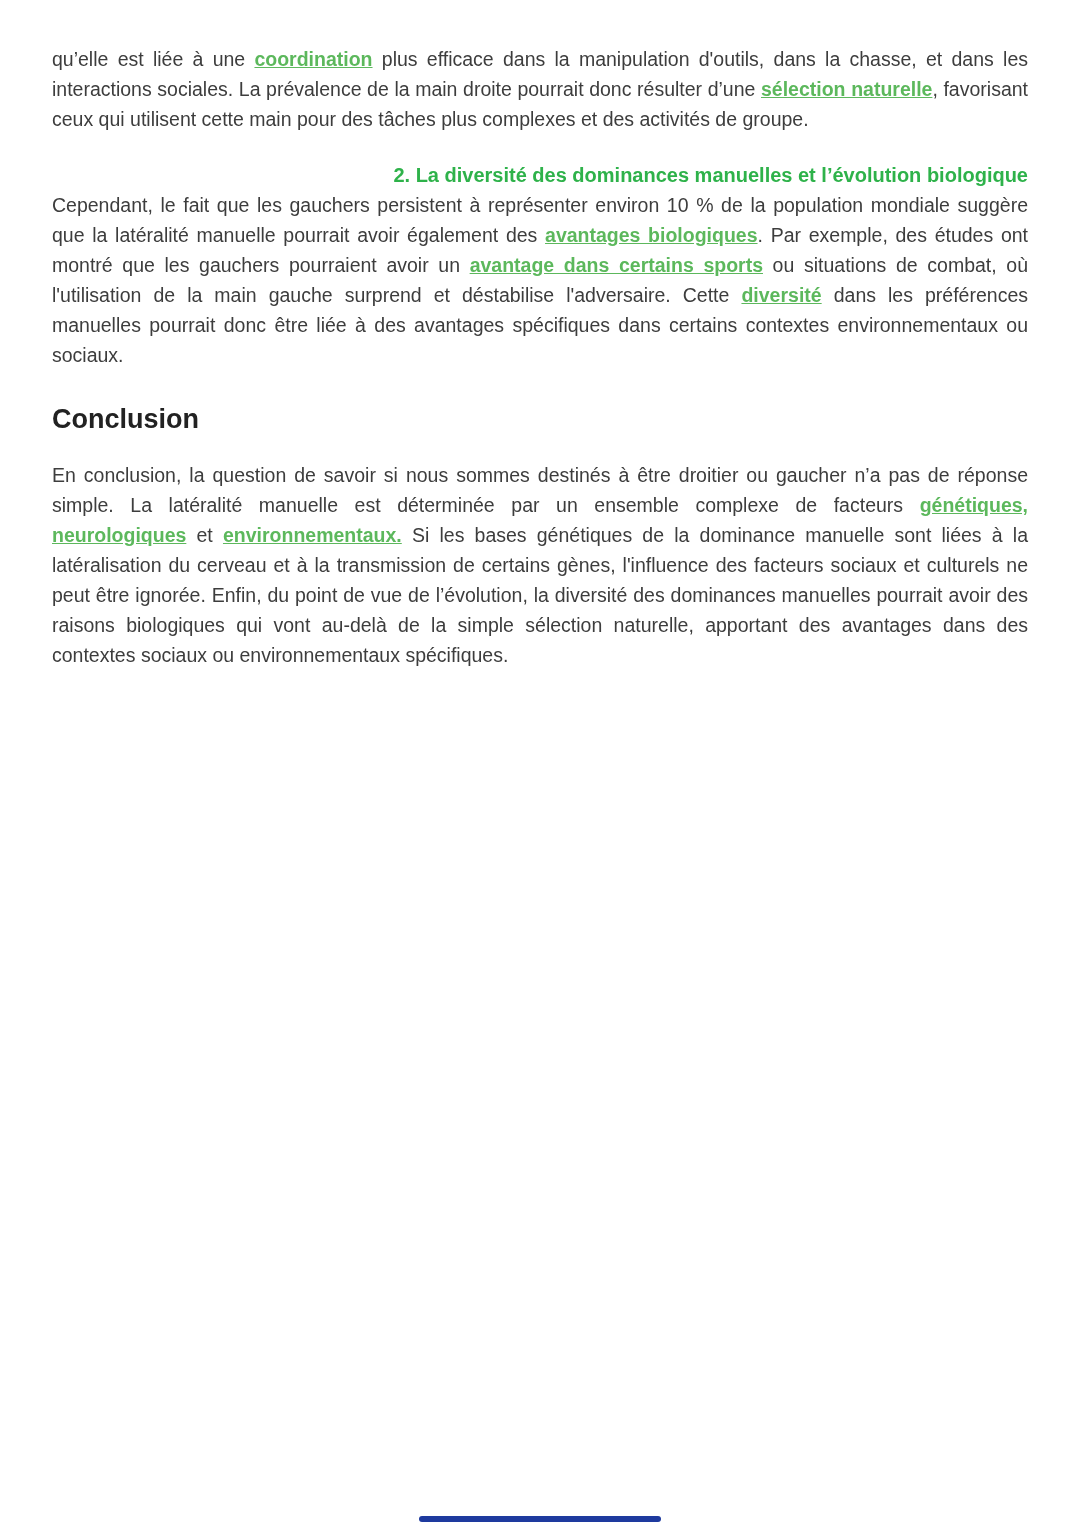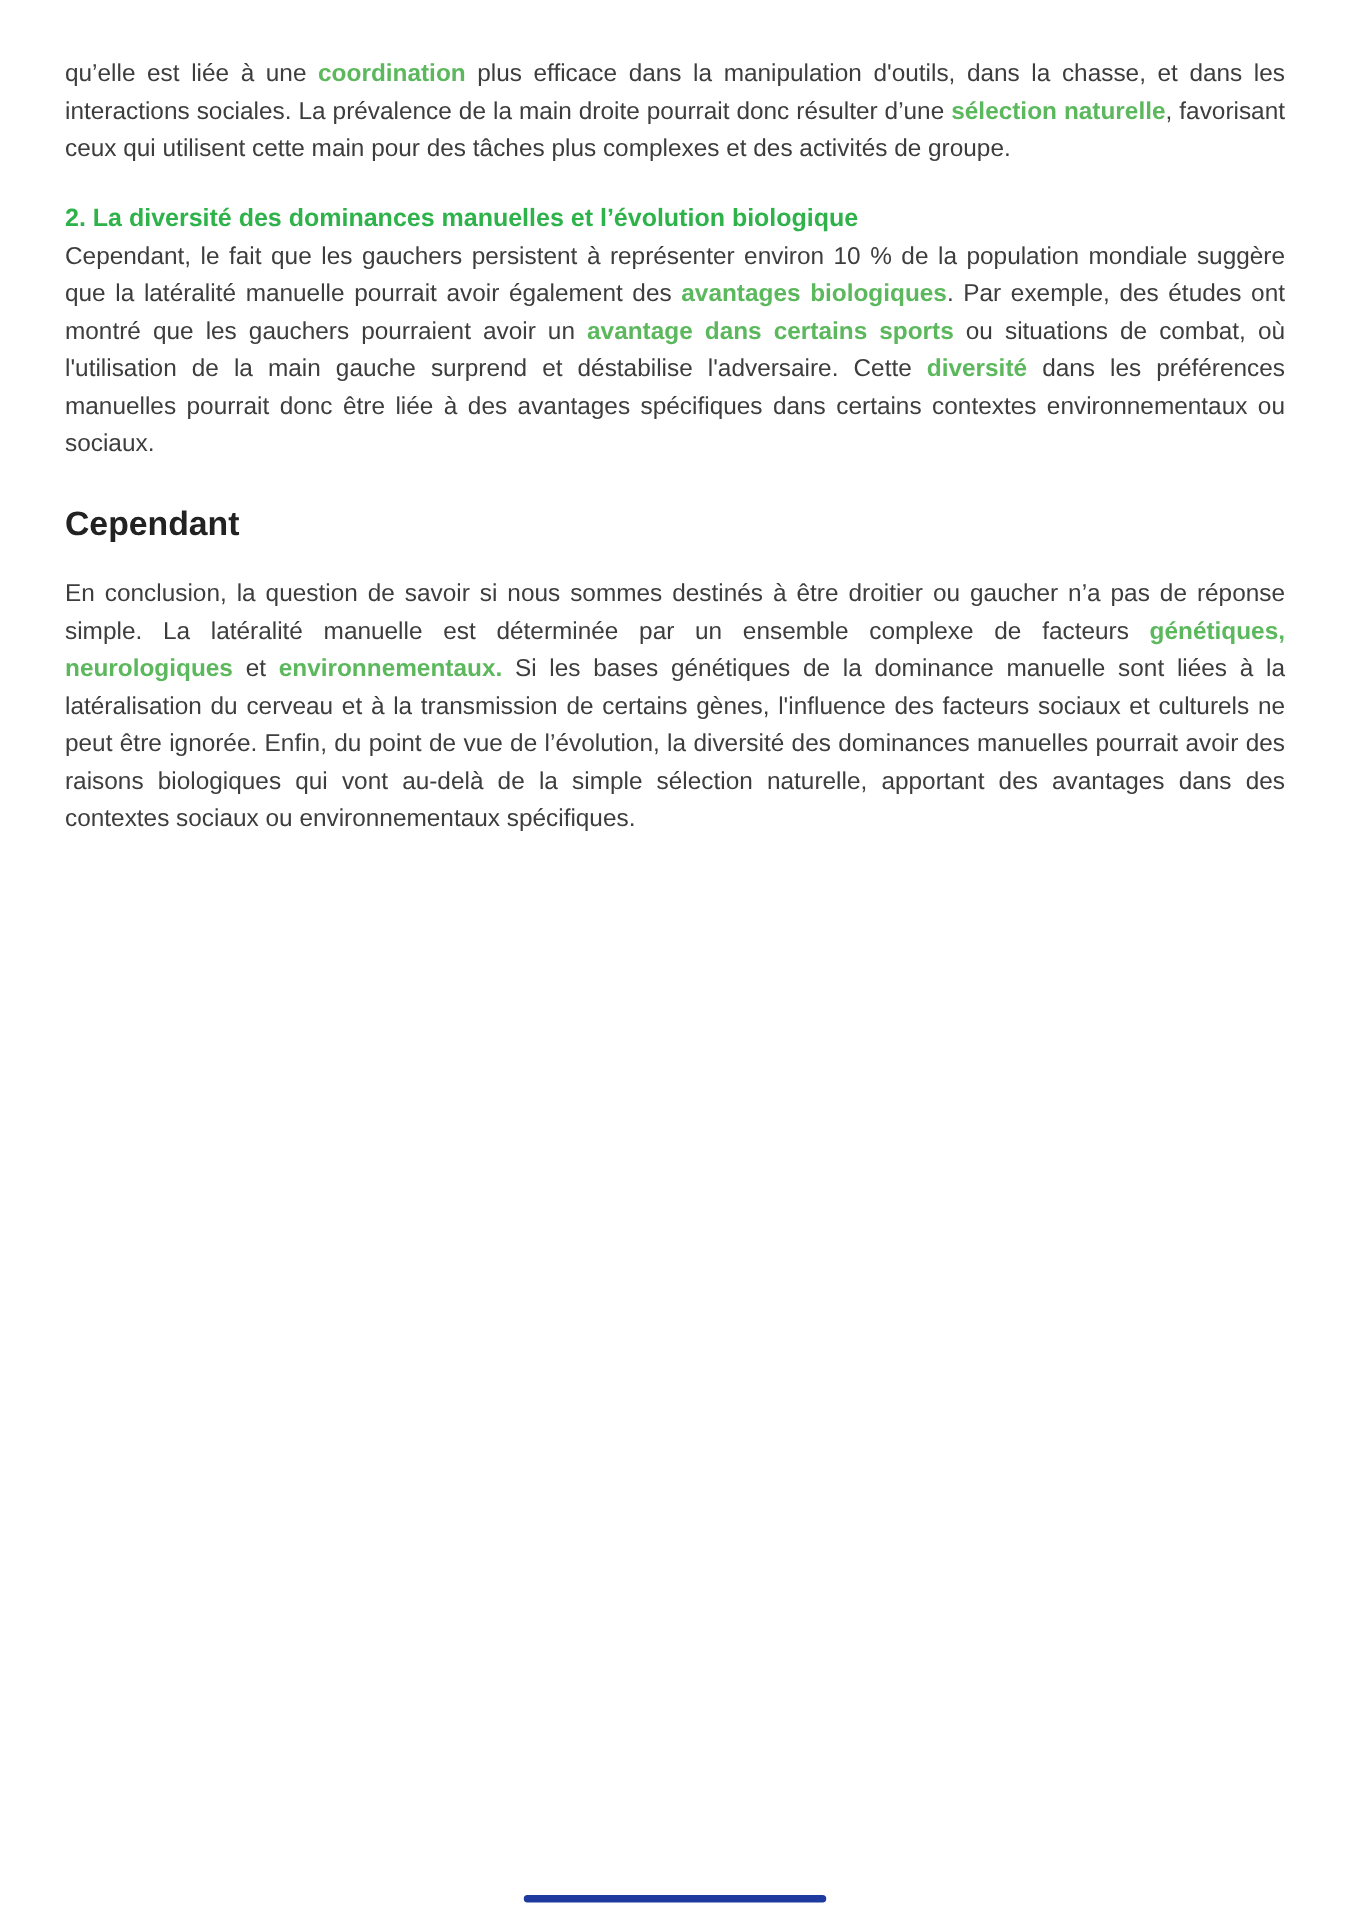--- a/index.html
+++ b/index.html
@@ -26,27 +26,29 @@
   }
   .para {
     font-size: 19.5px;
     line-height: 30px;
     text-align: justify;
     margin: 0 0 20px 0;
   }
   .kw {
     color: var(--keyword-green);
     font-weight: 700;
+    text-decoration: underline;
   }
   .green-heading {
     color: var(--heading-green);
     font-size: 20px;
     line-height: 30px;
     font-weight: 700;
     margin: 26px 0 0 0;
+    text-align: right;
   }
   .black-heading {
     color: var(--heading-black);
     font-size: 27px;
     line-height: 34px;
     font-weight: 700;
     margin: 32px 0 24px 0;
   }
   .footer-line {
     position: absolute;
@@ -63,20 +65,20 @@
 <body>
 
 <div class="page">
 
   <p class="para"><span>qu’elle est liée à une </span><span class="kw">coordination</span><span> plus efficace dans la manipulation d'outils, dans la chasse, et dans les interactions sociales. La prévalence de la main droite pourrait donc résulter d’une </span><span class="kw">sélection naturelle</span><span>, favorisant ceux qui utilisent cette main pour des tâches plus complexes et des activités de groupe.</span></p>
 
   <h3 class="green-heading">2. La diversité des dominances manuelles et l’évolution biologique</h3>
 
   <p class="para"><span>Cependant, le fait que les gauchers persistent à représenter environ 10 % de la population mondiale suggère que la latéralité manuelle pourrait avoir également des </span><span class="kw">avantages biologiques</span><span>. Par exemple, des études ont montré que les gauchers pourraient avoir un </span><span class="kw">avantage dans certains sports</span><span> ou situations de combat, où l'utilisation de la main gauche surprend et déstabilise l'adversaire. Cette </span><span class="kw">diversité</span><span> dans les préférences manuelles pourrait donc être liée à des avantages spécifiques dans certains contextes environnementaux ou sociaux.</span></p>
 
-  <h2 class="black-heading">Cependant</h2>
+  <h2 class="black-heading">Conclusion</h2>
 
   <p class="para"><span>En conclusion, la question de savoir si nous sommes destinés à être droitier ou gaucher n’a pas de réponse simple. La latéralité manuelle est déterminée par un ensemble complexe de facteurs </span><span class="kw">génétiques,</span><span> </span><span class="kw">neurologiques</span><span> et </span><span class="kw">environnementaux.</span><span> Si les bases génétiques de la dominance manuelle sont liées à la latéralisation du cerveau et à la transmission de certains gènes, l'influence des facteurs sociaux et culturels ne peut être ignorée. Enfin, du point de vue de l’évolution, la diversité des dominances manuelles pourrait avoir des raisons biologiques qui vont au-delà de la simple sélection naturelle, apportant des avantages dans des contextes sociaux ou environnementaux spécifiques.</span></p>
 
 
 </div>
 
 <div class="footer-line"></div>
 
 </body></html>

